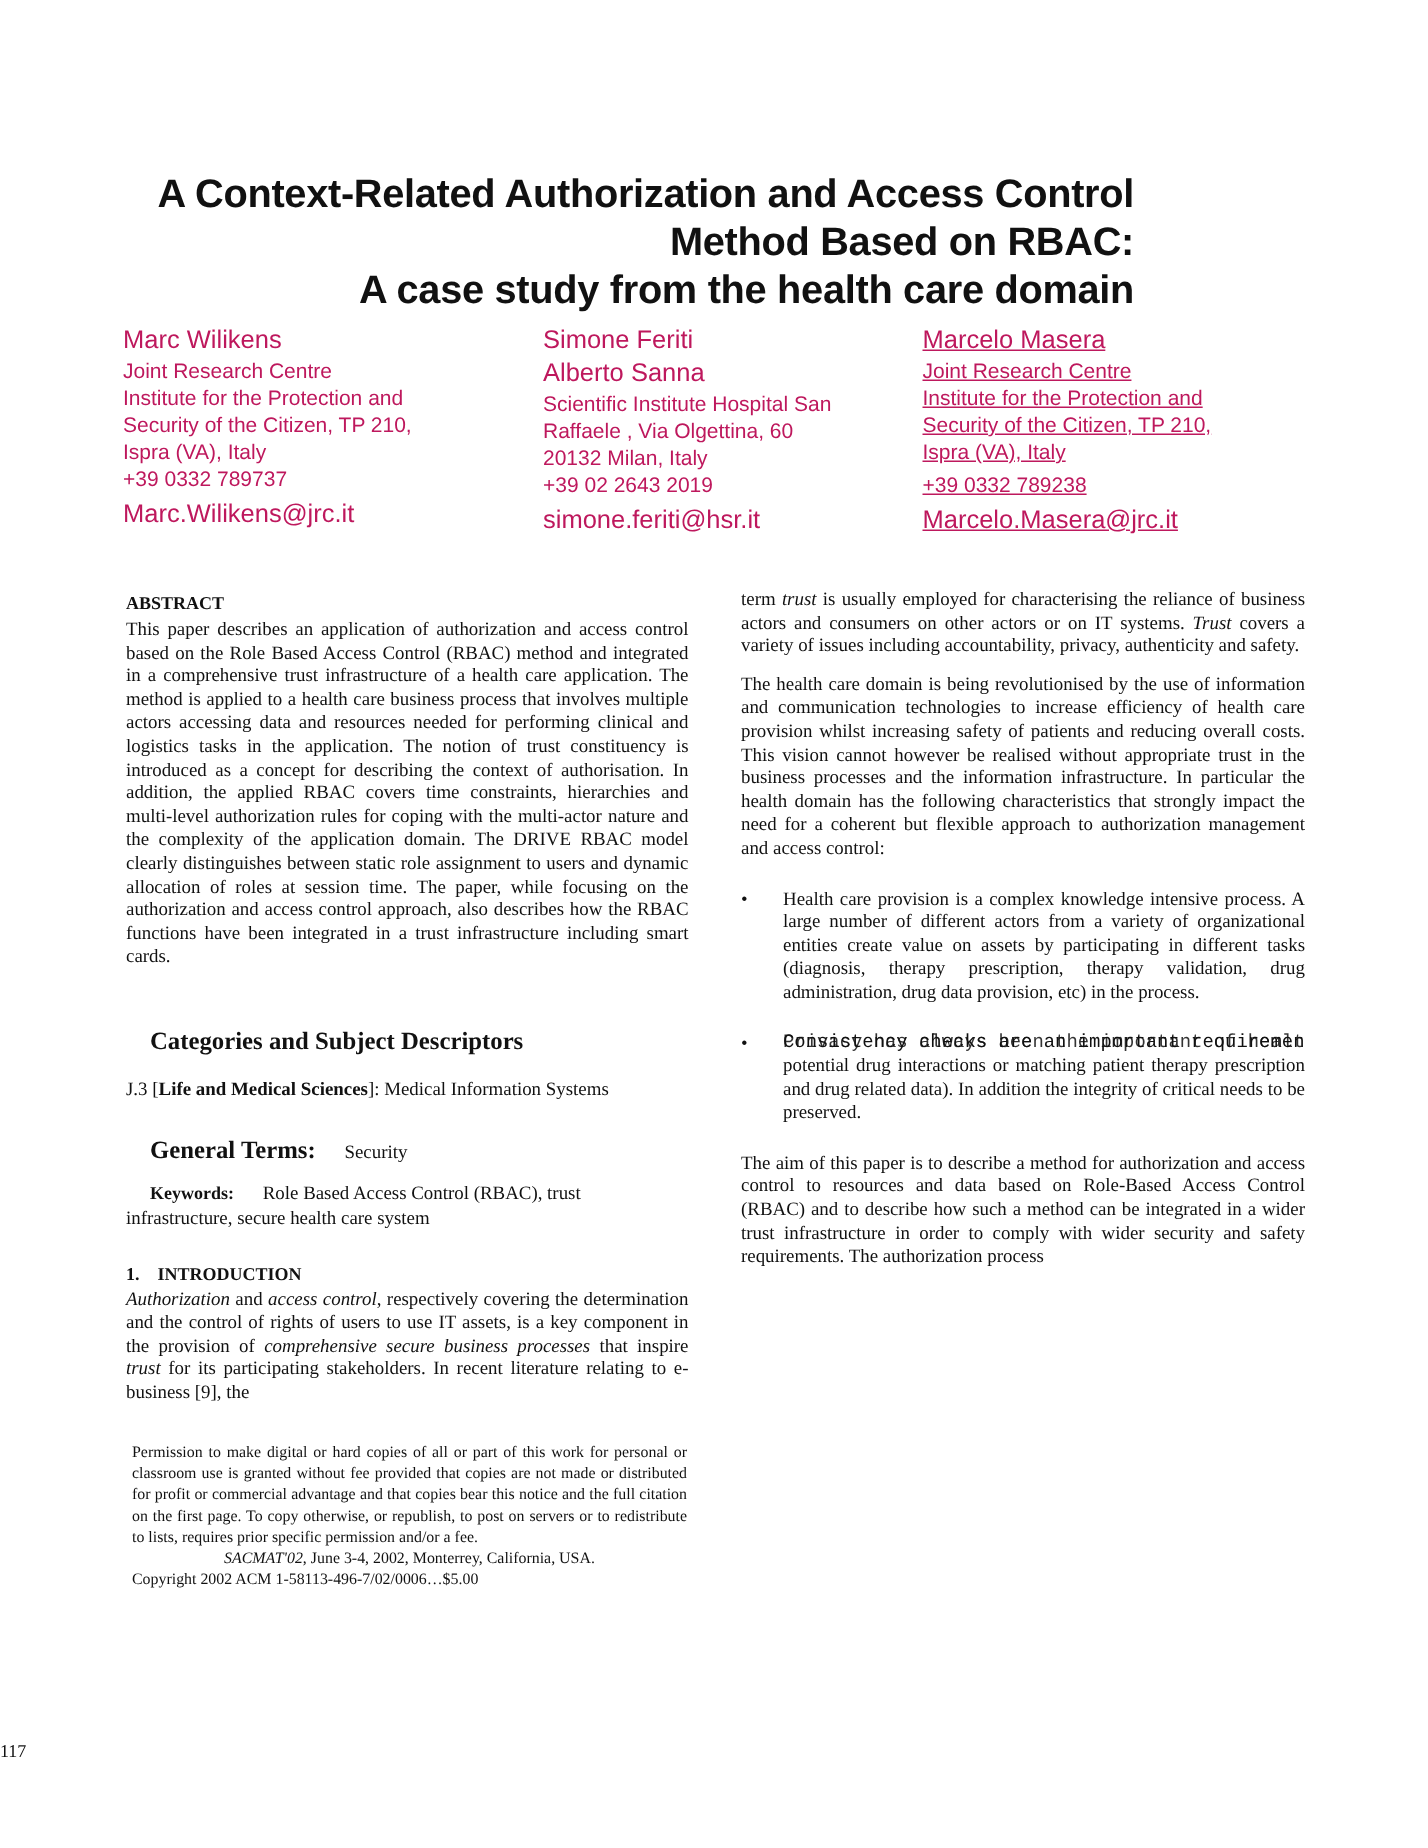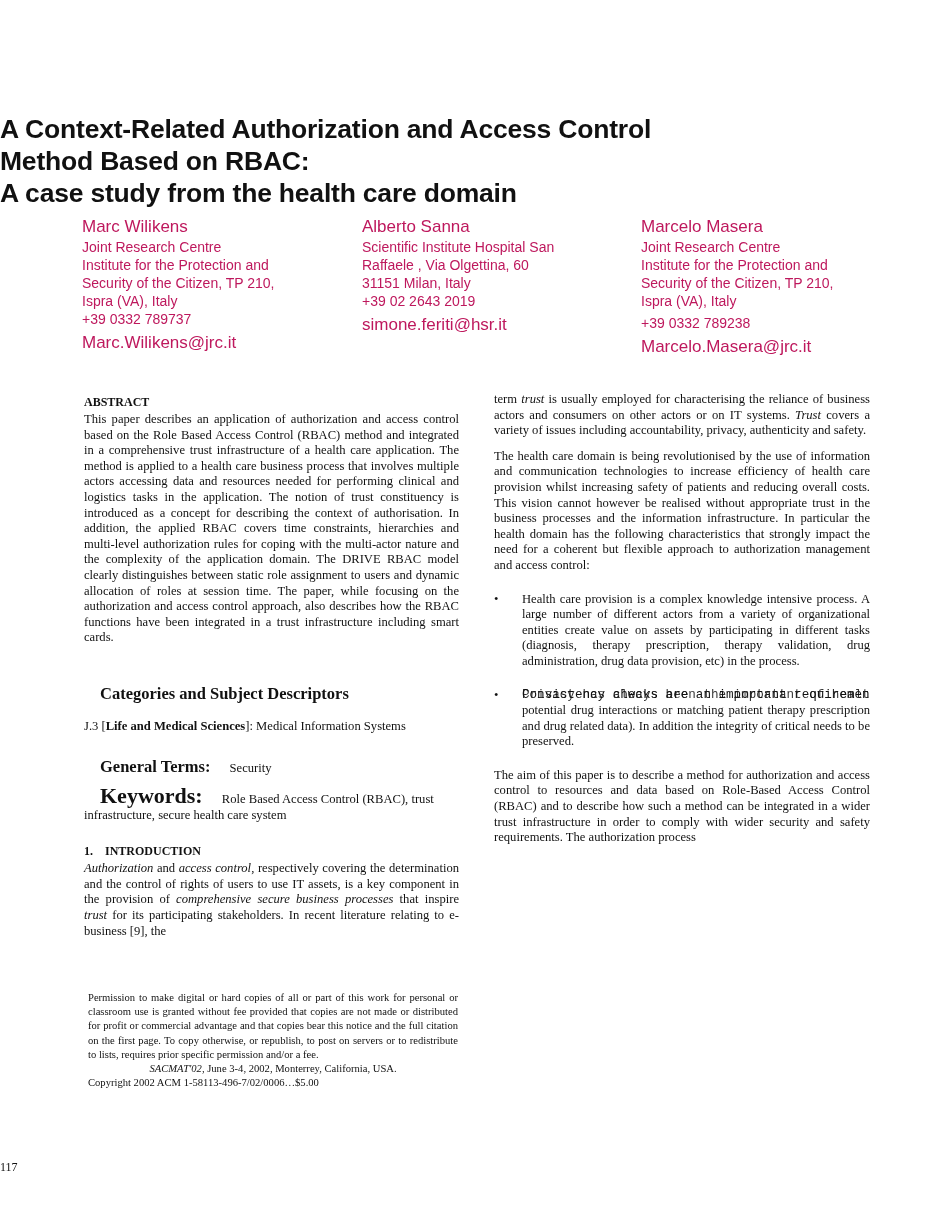--- a/index.html
+++ b/index.html
@@ -1,40 +1,40 @@
 <!DOCTYPE html>
 <html><head>
 <meta charset="utf-8">
 <style>
   html, body { margin: 0; padding: 0; background: #ffffff; }
   body { width: 952px; height: 1232px; position: relative; overflow: hidden; color: #111; }
-  #title { position: absolute; top: 113px; left: 0; width: 756px; text-align: left;
+  #title { position: absolute; top: 113px; left: 0; width: 756px; text-align: right;
     font-family: "Liberation Sans", sans-serif; font-weight: bold; font-size: 26.5px; line-height: 32px; letter-spacing: -0.2px; }
   .author { position: absolute; top: 216px; text-align: left; font-family: "Liberation Sans", sans-serif; color: #be185d; }
   .author .name { font-size: 17px; line-height: 22px; }
   .author .line { font-size: 14px; line-height: 18px; }
   .author .email { font-size: 17px; line-height: 22px; margin-top: 4px; }
   #author-1 { left: 82px; width: 230px; }
   #author-2 { left: 362px; width: 230px; }
-  #author-3 { left: 641px; width: 236px; }
+  #author-3 { left: 615px; width: 236px; text-decoration: underline; }
   .col { position: absolute; font-family: "Liberation Serif", serif; font-size: 12.6px; line-height: 15.6px; text-align: justify; }
   #col-left { left: 84px; top: 392px; width: 375px; }
   #col-right { left: 494px; top: 392px; width: 376px; }
   .h1 { font-weight: bold; font-size: 12px; line-height: 20px; margin: 0; }
   .h2 { font-weight: bold; font-size: 16.5px; line-height: 19px; margin: 16px; }
   p { margin: 0; }
   .gap-s { height: 10px; }
   .gap-m { height: 18px; }
   .gap-l { height: 22px; }
   .bullet { position: relative; padding-left: 28px; }
   .bullet .dot { position: absolute; left: 0; top: 0; }
   .overlap { position: relative; display: block; height: 15.6px; white-space: nowrap; overflow: hidden; font-family: Liberation Mono, monospace; }
   .overlap span { position: absolute; left: 0; top: 0; width: 100%; text-align: justify; text-align-last: justify; }
   .overlap span.b { opacity: 0.85; }
-  #permission { position: absolute; left: 88px; top: 991px; width: 370px; font-family: "Liberation Serif", serif; font-size: 10.6px; line-height: 14.2px; text-align: justify; }
+  #permission { position: absolute; left: 88px; top: 962px; width: 370px; font-family: "Liberation Serif", serif; font-size: 10.6px; line-height: 14.2px; text-align: justify; }
   #page-number { position: absolute; top: 1160px; left: 0; width: 952px; text-align: left; font-family: "Liberation Serif", serif; font-size: 12px; }
   i { font-style: italic; }
 </style>
 </head>
 <body>
 
 <div id="title">
   <div>A Context-Related Authorization and Access Control</div>
   <div>Method Based on RBAC:</div>
   <div>A case study from the health care domain</div>
@@ -44,24 +44,25 @@
   <div class="name">Marc Wilikens</div>
   <div class="line">Joint Research Centre</div>
   <div class="line">Institute for the Protection and</div>
   <div class="line">Security of the Citizen, TP 210,</div>
   <div class="line">Ispra (VA), Italy</div>
   <div class="line">+39 0332 789737</div>
   <div class="email">Marc.Wilikens@jrc.it</div>
 </div>
 
 <div id="author-2" class="author">
+  <div class="name">Simone Feriti</div>
   <div class="name">Alberto Sanna</div>
   <div class="line">Scientific Institute Hospital San</div>
   <div class="line">Raffaele , Via Olgettina, 60</div>
-  <div class="line">31151 Milan, Italy</div>
+  <div class="line">20132 Milan, Italy</div>
   <div class="line">+39 02 2643 2019</div>
   <div class="email">simone.feriti@hsr.it</div>
 </div>
 
 <div id="author-3" class="author">
   <div class="name">Marcelo Masera</div>
   <div class="line">Joint Research Centre</div>
   <div class="line">Institute for the Protection and</div>
   <div class="line">Security of the Citizen, TP 210,</div>
   <div class="line">Ispra (VA), Italy</div>
@@ -74,21 +75,21 @@
   <p>This paper describes an application of authorization and access control based on the Role Based Access Control (RBAC) method and integrated in a comprehensive trust infrastructure of a health care application. The method is applied to a health care business process that involves multiple actors accessing data and resources needed for performing clinical and logistics tasks in the application. The notion of trust constituency is introduced as a concept for describing the context of authorisation. In addition, the applied RBAC covers time constraints, hierarchies and multi-level authorization rules for coping with the multi-actor nature and the complexity of the application domain. The DRIVE RBAC model clearly distinguishes between static role assignment to users and dynamic allocation of roles at session time. The paper, while focusing on the authorization and access control approach, also describes how the RBAC functions have been integrated in a trust infrastructure including smart cards.</p>
 
   <div class="gap-l"></div>
   <h3 class="h2">Categories and Subject Descriptors</h3>
   <p style="text-align:left"><span>J.3 [</span><b>Life and Medical Sciences</b><span>]: Medical Information Systems</span></p>
 
   <div class="gap-l"></div>
   <p style="text-align:left"><span class="h2">General Terms:</span> <span>Security</span></p>
 
   <div class="gap-s"></div>
-  <p style="text-align:left"><span class="h2" style="font-size:22px">Keywords:</span> <span>Role Based Access Control (RBAC), trust infrastructure, secure health care system</span></p>
+  <p style="text-align:left"><span class="h2" style="font-size:12px">Keywords:</span> <span>Role Based Access Control (RBAC), trust infrastructure, secure health care system</span></p>
 
   <div class="gap-m"></div>
   <h2 class="h1" style="white-space:pre">1.    INTRODUCTION</h2>
   <p><i>Authorization</i><span> and </span><i>access control</i><span>, respectively covering the determination and the control of rights of users to use IT assets, is a key component in the provision of </span><i>comprehensive secure business processes</i><span> that inspire </span><i>trust</i><span> for its participating stakeholders. In recent literature relating to e-business [9], the</span></p>
 </div>
 
 <div id="col-right" class="col">
   <p><span>term </span><i>trust</i><span> is usually employed for characterising the reliance of business actors and consumers on other actors or on IT systems. </span><i>Trust</i><span> covers a variety of issues including accountability, privacy, authenticity and safety.</span></p>
   <div class="gap-s"></div>
   <p>The health care domain is being revolutionised by the use of information and communication technologies to increase efficiency of health care provision whilst increasing safety of patients and reducing overall costs. This vision cannot however be realised without appropriate trust in the business processes and the information infrastructure. In particular the health domain has the following characteristics that strongly impact the need for a coherent but flexible approach to authorization management and access control:</p>

